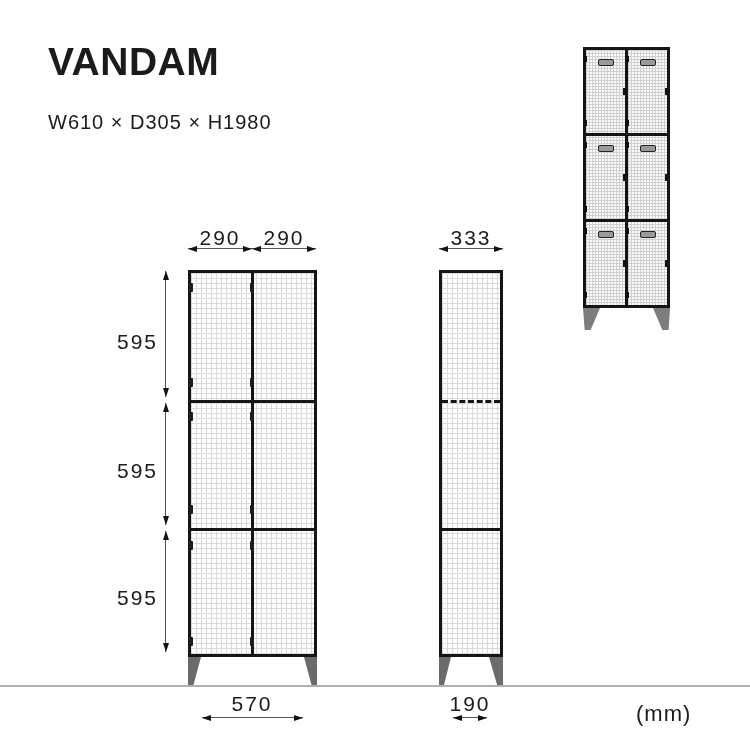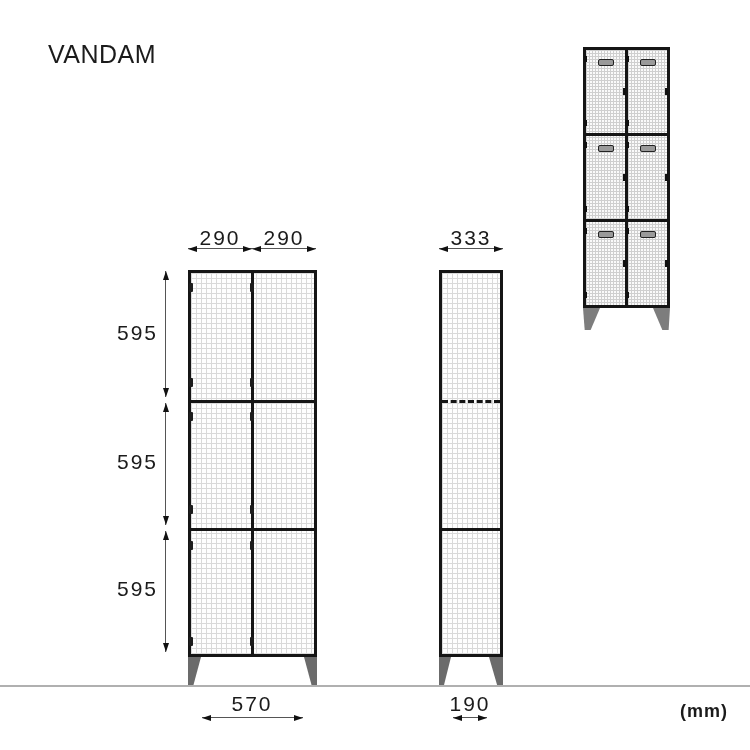--- a/index.html
+++ b/index.html
@@ -1,20 +1,20 @@
 <!DOCTYPE html>
 <html><head>
 <meta charset="utf-8">
 <style>
   html,body{margin:0;padding:0;background:#fff;}
   #page{position:relative;width:750px;height:750px;background:#ffffff;overflow:hidden;
         font-family:"Liberation Sans",sans-serif;color:#1b1b1b;}
 
   
-  .brand{position:absolute;left:48px;top:40px;font-size:25px;font-weight:400;letter-spacing:.5px;}
+  .brand{position:absolute;left:48px;top:40px;font-size:39px;font-weight:700;letter-spacing:.5px;}
   .subtitle{position:absolute;left:48px;top:76px;font-size:15px;letter-spacing:.5px;}
   .sizetext{position:absolute;left:48px;top:111px;font-size:20px;letter-spacing:1px;}
 
   
   .mesh5{background-color:#fefefe;background-image:
       repeating-linear-gradient(to right,#d9d9d9 0 1px,transparent 1px 5px),
       repeating-linear-gradient(to bottom,#d9d9d9 0 1px,transparent 1px 5px);}
   .mesh3{background-color:#fafafa;background-image:
       repeating-linear-gradient(to right,#cfcfcf 0 1px,transparent 1px 3px),
       repeating-linear-gradient(to bottom,#cfcfcf 0 1px,transparent 1px 3px);}
@@ -59,29 +59,30 @@
   .dim-h::after{content:"";position:absolute;right:0;top:50%;transform:translateY(-50%);
       border-top:3.5px solid transparent;border-bottom:3.5px solid transparent;border-left:9px solid #111;}
   .dim-v{position:absolute;width:1px;background:#555;}
   .dim-v::before{content:"";position:absolute;top:0;left:50%;transform:translateX(-50%);
       border-left:3.5px solid transparent;border-right:3.5px solid transparent;border-bottom:9px solid #111;}
   .dim-v::after{content:"";position:absolute;bottom:0;left:50%;transform:translateX(-50%);
       border-left:3.5px solid transparent;border-right:3.5px solid transparent;border-top:9px solid #111;}
 
   .dim-label{position:absolute;font-size:21px;letter-spacing:2px;color:#1b1b1b;white-space:nowrap;
       transform:translateX(-50%);}
-  .dim-label.ralign{transform:translateX(-100%);}
-  .unit{position:absolute;left:680px;top:701px;font-size:18px;letter-spacing:1px;font-weight:bold;}
+  .dim-label.ralign{transform:translateX(-100%);margin-top:9px;}
+  .unit{position:absolute;left:636px;top:701px;font-size:22px;letter-spacing:1px;}
 </style>
 </head>
 <body>
 
 <div id="page">
 
   <div class="brand">VANDAM</div>
+  <div class="sizetext">W610 × D305 × H1980</div>
 
   <div class="ill">
     <div class="ill-body mesh3">
       <div class="ill-vline"></div>
       <div class="ill-hline" style="top:83px"></div>
       <div class="ill-hline" style="top:169px"></div>
 
       <div class="ill-door" style="left:0;top:0">
         <span class="vent"></span>
         <span class="latch"></span>

